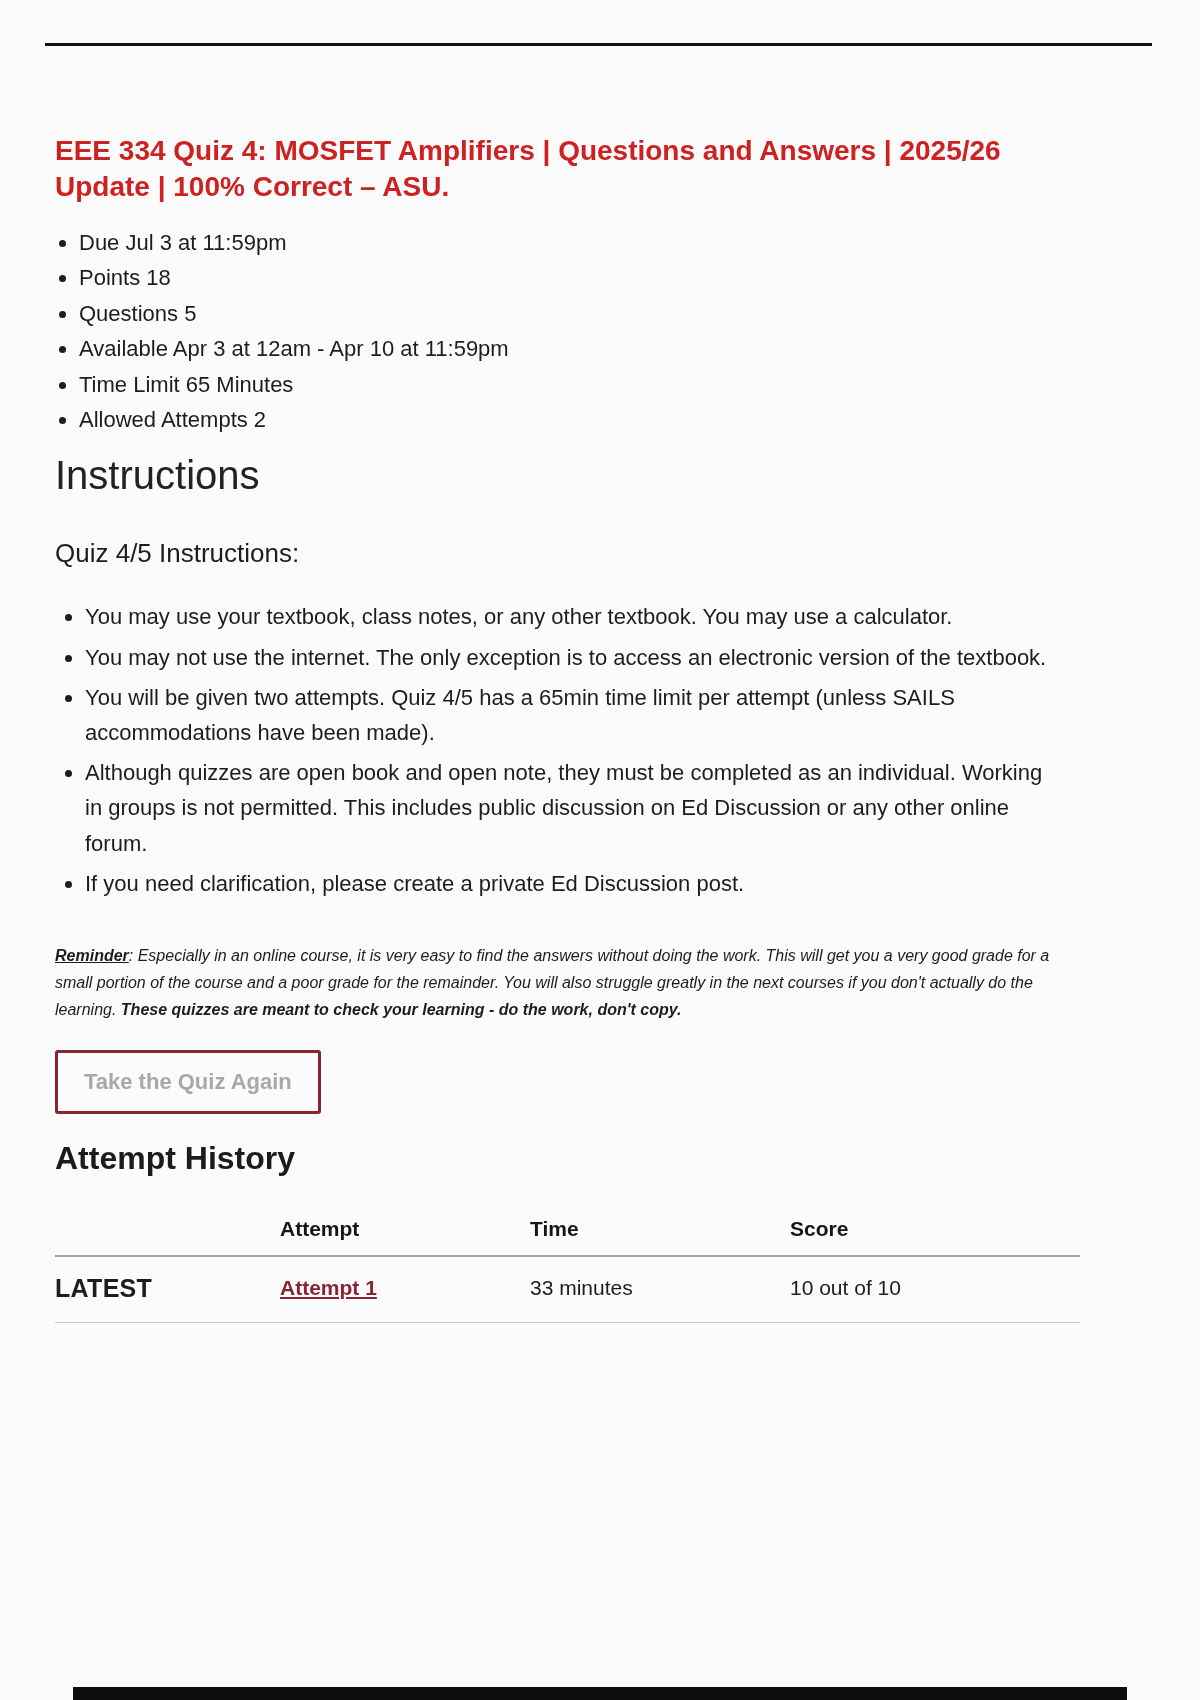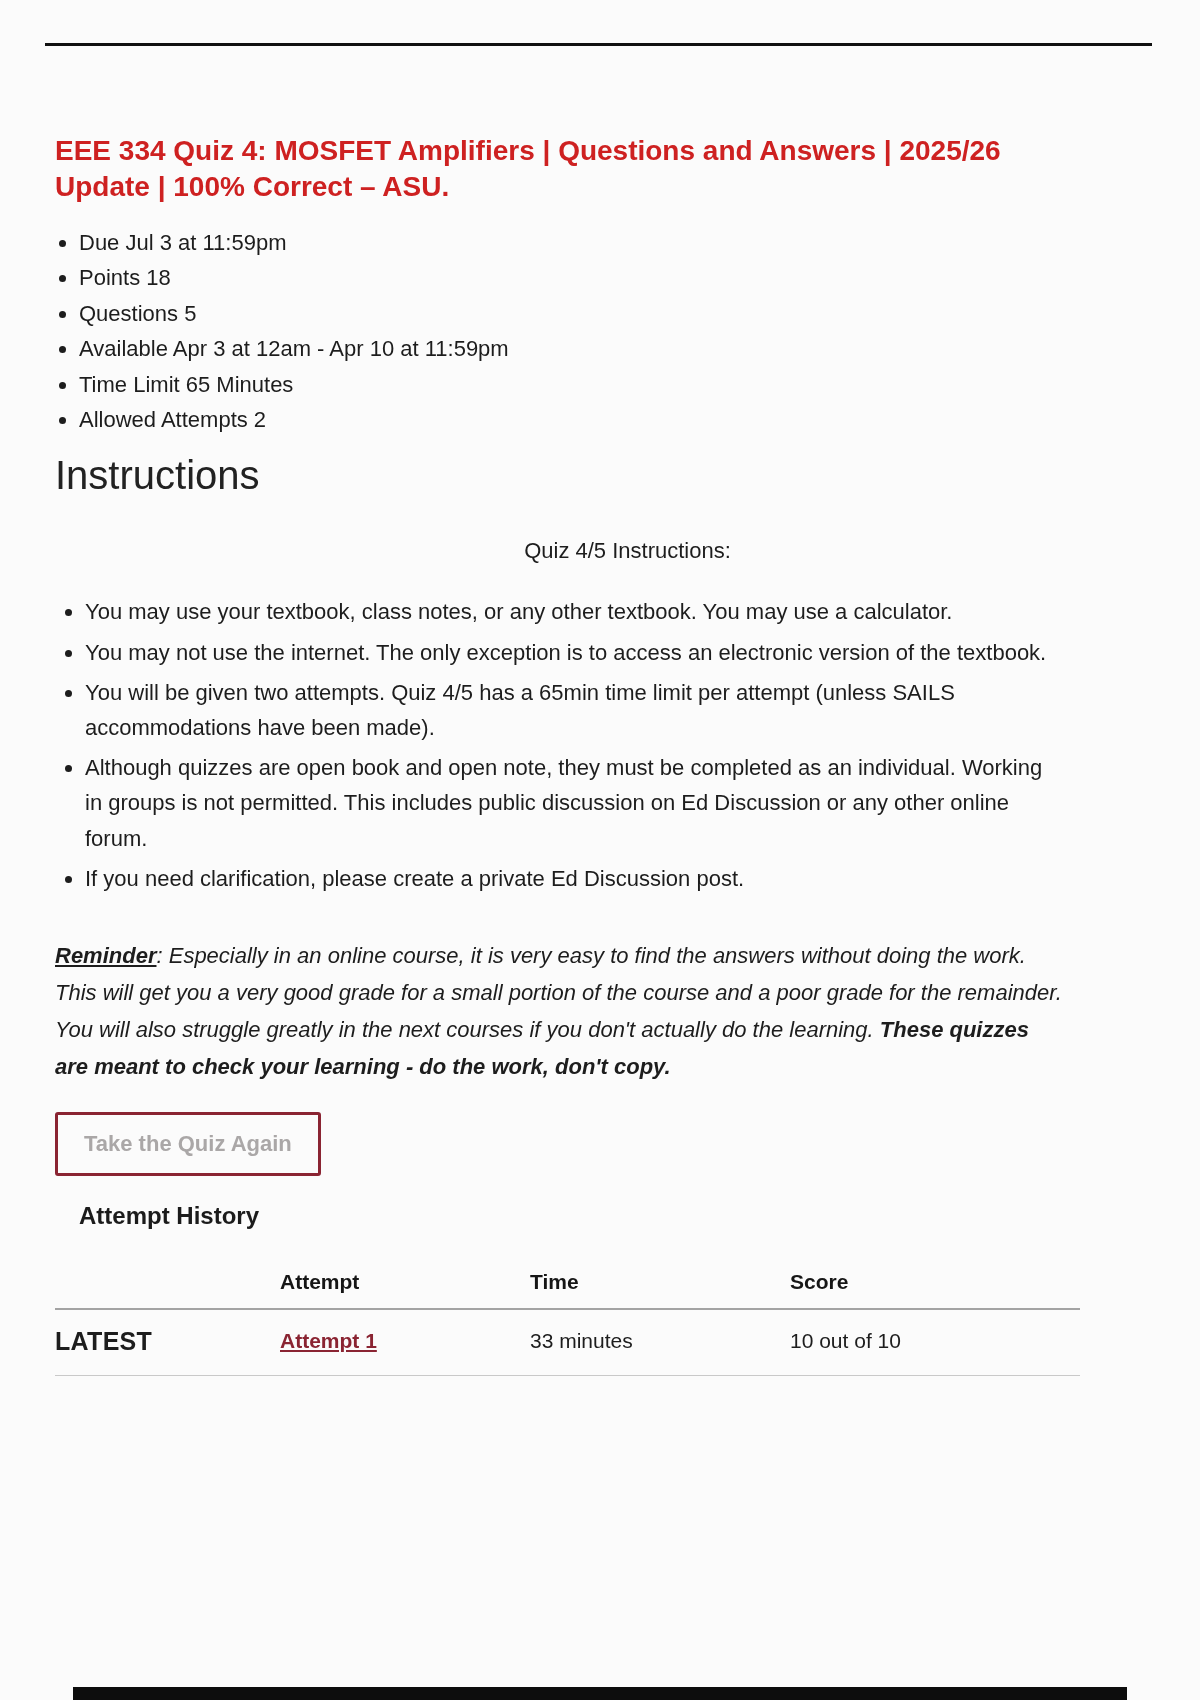--- a/index.html
+++ b/index.html
@@ -38,36 +38,35 @@
   }
   .meta-list li { margin-bottom: 9px; line-height: 1.2; }
   .instructions-heading {
     margin: 20px 0 16px 55px;
     font-size: 40px;
     font-weight: 400;
     color: #222;
   }
   .instructions-intro {
     margin: 40px 0 0 55px;
-    font-size: 22px;
-    text-align: center;
+    font-size: 26px;
   }
   .instructions-list {
     margin: 30px 0 0 55px;
     padding-left: 30px;
     max-width: 1010px;
     font-size: 22px;
     line-height: 1.6;
     list-style: disc;
   }
   .instructions-list li { margin-bottom: 5px; }
   .reminder {
     margin: 42px 0 0 55px;
     max-width: 1010px;
-    font-size: 22px;
+    font-size: 16px;
     font-style: italic;
     line-height: 1.68;
   }
   .reminder-label {
     font-weight: 700;
     text-decoration: underline;
   }
   .reminder-emphasis { font-weight: 700; }
   .take-quiz-btn {
     display: inline-block;
@@ -76,22 +75,22 @@
     border: 3px solid #8a2432;
     border-radius: 3px;
     padding: 16px 26px;
     font-family: inherit;
     font-size: 22px;
     font-weight: 700;
     color: #aaa7a7;
     cursor: pointer;
   }
   .attempt-heading {
-    margin: 26px 0 0 79px;
-    font-size: 24px;
+    margin: 26px 0 0 55px;
+    font-size: 32px;
     font-weight: 700;
     color: #1b1b1b;
   }
   .attempt-table {
     margin: 28px 0 0 55px;
     width: 1025px;
     border-collapse: collapse;
     font-size: 21px;
   }
   .attempt-table th {

